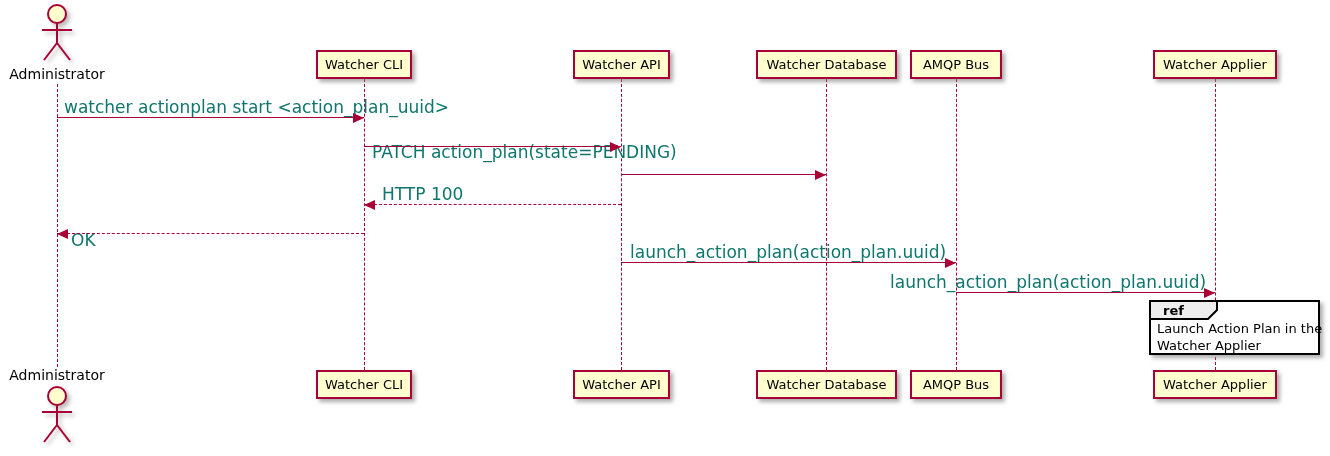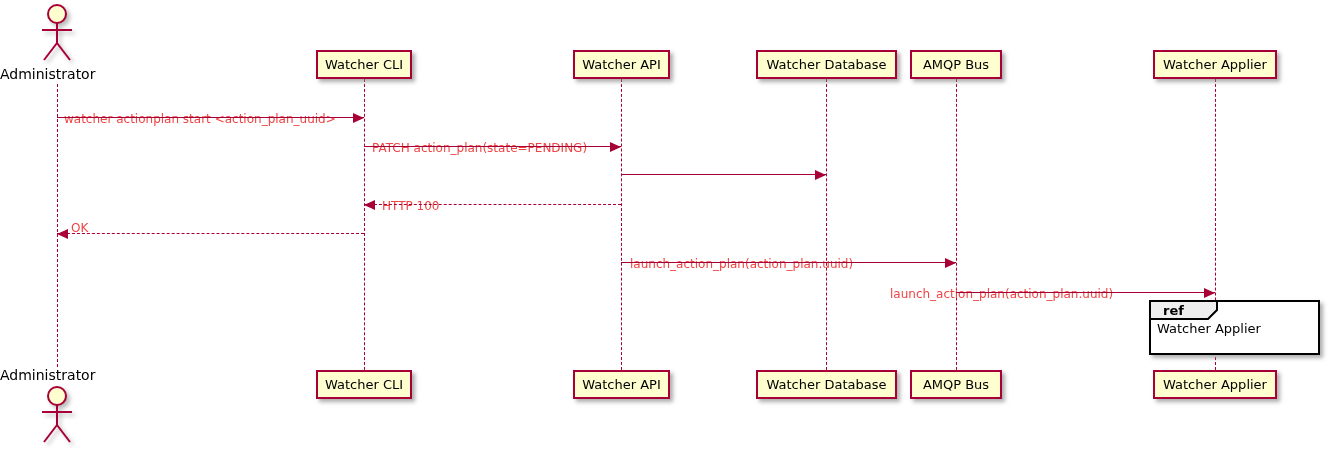--- a/index.html
+++ b/index.html
@@ -10,31 +10,31 @@
   }
   .pbox{
     position:absolute;box-sizing:border-box;height:29px;
     background:#FEFECE;border:2px solid #A80036;
     box-shadow:3px 3px 4px rgba(130,130,130,0.65);
     display:flex;align-items:center;justify-content:center;
     font-size:13px;white-space:nowrap;
   }
   .lifeline{position:absolute;width:0;border-left:1px dashed #A80036;}
   .msg-label{
-    position:absolute;font-size:12px;height:16px;line-height:16px;
-    white-space:nowrap;color:#ef4444;margin-top:12px;
+    position:absolute;font-size:17px;height:16px;line-height:16px;
+    white-space:nowrap;color:#0f766e;
   }
   .msg-line{position:absolute;height:0;}
   .msg-line.solid{border-top:1px solid #A80036;}
   .msg-line.dashed{border-top:1px dashed #A80036;}
   .ah{position:absolute;width:0;height:0;border-top:5px solid transparent;border-bottom:5px solid transparent;}
   .ah.right{border-left:11px solid #A80036;}
   .ah.left{border-right:11px solid #A80036;}
   .actor-label{
-    position:absolute;width:114px;
+    position:absolute;width:114px;text-align:center;
     font-size:14px;white-space:nowrap;
   }
   .actor-svg{position:absolute;filter:drop-shadow(3px 3px 2px rgba(130,130,130,0.55));}
   .ref{
     position:absolute;left:1149px;top:300px;width:171px;height:55px;
     box-sizing:border-box;background:#ffffff;border:2px solid #000000;
     box-shadow:3px 3px 4px rgba(130,130,130,0.65);
   }
   .ref-tab{position:absolute;left:-2px;top:-2px;}
   .ref-tab-label{
@@ -70,49 +70,50 @@
   <div class="pbox" style="left:316px;top:50px;width:96px;">Watcher CLI</div>
   <div class="pbox" style="left:573px;top:50px;width:97px;">Watcher API</div>
   <div class="pbox" style="left:756px;top:50px;width:141px;">Watcher Database</div>
   <div class="pbox" style="left:910px;top:50px;width:92px;">AMQP Bus</div>
   <div class="pbox" style="left:1153px;top:50px;width:124px;">Watcher Applier</div>
 
   <div class="msg-label" style="left:64px;top:99px;">watcher actionplan start &lt;action_plan_uuid&gt;</div>
   <div class="msg-line solid" style="left:57px;top:117px;width:307px;"></div>
   <div class="ah right" style="left:353px;top:113px;"></div>
 
-  <div class="msg-label" style="left:372px;top:128px;text-align:center;">PATCH action_plan(state=PENDING)</div>
+  <div class="msg-label" style="left:372px;top:144px;text-align:center;">PATCH action_plan(state=PENDING)</div>
   <div class="msg-line solid" style="left:364px;top:146px;width:257px;"></div>
   <div class="ah right" style="left:610px;top:142px;"></div>
 
   <div class="msg-line solid" style="left:621px;top:174px;width:205px;"></div>
   <div class="ah right" style="left:815px;top:170px;"></div>
 
   <div class="msg-label" style="left:382px;top:186px;">HTTP 100</div>
   <div class="msg-line dashed" style="left:364px;top:204px;width:257px;"></div>
   <div class="ah left" style="left:364px;top:200px;"></div>
 
-  <div class="msg-label" style="left:71px;top:208px;">OK</div>
+  <div class="msg-label" style="left:71px;top:232px;">OK</div>
   <div class="msg-line dashed" style="left:57px;top:233px;width:307px;"></div>
   <div class="ah left" style="left:57px;top:229px;"></div>
 
   <div class="msg-label" style="left:630px;top:244px;">launch_action_plan(action_plan.uuid)</div>
   <div class="msg-line solid" style="left:621px;top:262px;width:335px;"></div>
   <div class="ah right" style="left:945px;top:258px;"></div>
 
   <div class="msg-label" style="left:890px;top:274px;">launch_action_plan(action_plan.uuid)</div>
   <div class="msg-line solid" style="left:956px;top:292px;width:259px;"></div>
   <div class="ah right" style="left:1204px;top:288px;"></div>
 
   <div class="ref">
     <svg class="ref-tab" width="70" height="20" viewBox="0 0 70 20">
       <polygon points="1,1 68,1 68,10 59,19 1,19" fill="#EEEEEE" stroke="#000000" stroke-width="2"></polygon>
     </svg>
     <span class="ref-tab-label">ref</span>
     <div class="ref-body">
+      <div>Launch Action Plan in the</div>
       <div>Watcher Applier</div>
     </div>
   </div>
 
   <div class="pbox" style="left:316px;top:370px;width:96px;">Watcher CLI</div>
   <div class="pbox" style="left:573px;top:370px;width:97px;">Watcher API</div>
   <div class="pbox" style="left:756px;top:370px;width:141px;">Watcher Database</div>
   <div class="pbox" style="left:910px;top:370px;width:92px;">AMQP Bus</div>
   <div class="pbox" style="left:1153px;top:370px;width:124px;">Watcher Applier</div>
 

